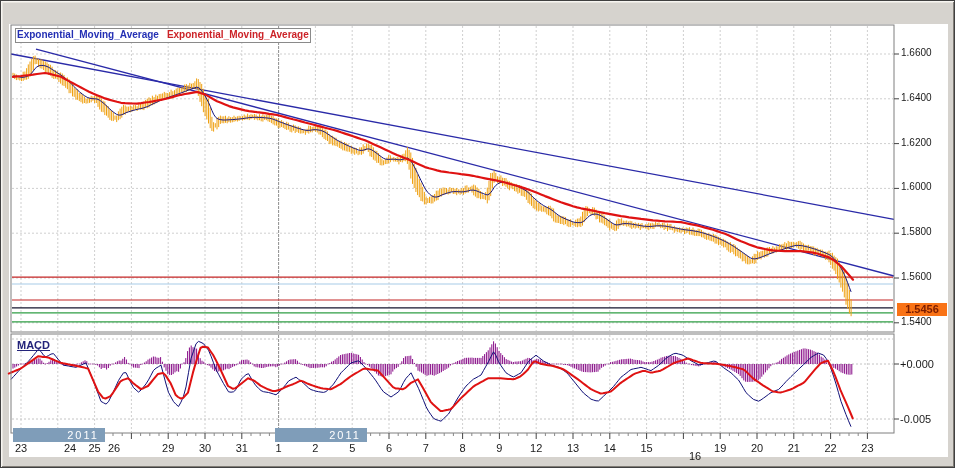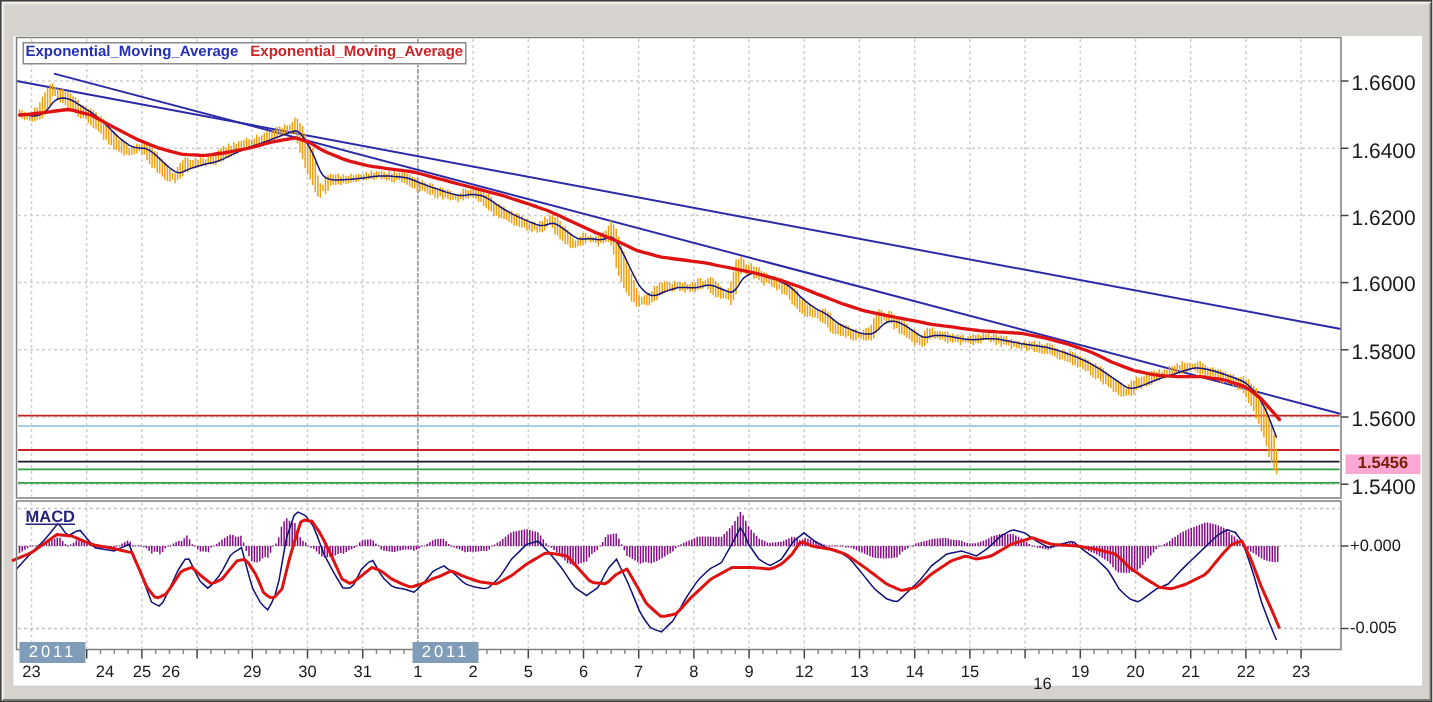--- a/index.html
+++ b/index.html
@@ -27,26 +27,26 @@
     font:bold 11px "DejaVu Sans",sans-serif;line-height:12px;color:#000;}
   .client{position:absolute;left:8px;top:23px;width:939px;height:433px;background:#ffffff;}
   svg.chart{position:absolute;left:0;top:0;}
   .legend{position:absolute;left:14px;top:27px;height:13px;line-height:12px;
     background:#ffffff;border:1px solid #8a8a8a;padding:0 1px;font-size:10px;
     font-weight:bold;white-space:nowrap;}
   .legend .l1{color:#2430b4;margin-right:8px;}
   .legend .l2{color:#cc2328;}
   .macdlab{position:absolute;left:16px;top:338px;font-size:11px;font-weight:bold;color:#23237a;text-decoration:underline;}
   .mlabel{position:absolute;left:899px;font-size:11px;color:#1a1a1a;}
-  .ylab{position:absolute;left:900px;font-size:14px;color:#1a1a1a;}
+  .ylab{position:absolute;left:900px;font-size:10px;color:#1a1a1a;}
   .xlab{position:absolute;top:441px;width:28px;text-align:center;font-size:11px;color:#1a1a1a;}
-  .badge{position:absolute;left:896px;top:302px;width:50px;height:13px;background:#f9a8d4;
+  .badge{position:absolute;left:896px;top:302px;width:50px;height:13px;background:#f97316;
     color:#7c1d00;font-size:11px;font-weight:bold;text-align:center;line-height:13px;}
   .yearbadge{position:absolute;top:427px;width:44px;height:14px;background:#7f9db9;
-    color:#ffffff;font-size:11px;line-height:14px;text-align:center;letter-spacing:2px;}
+    color:#ffffff;font-size:11px;line-height:14px;text-align:center;letter-spacing:2px;padding-left:48px;}
 </style>
 </head>
 <body>
 
 <div class="window">
 
   <div class="client"></div>
 
   <svg class="chart" id="chart-svg" width="955" height="468">
       <line x1="11" y1="53.0" x2="892" y2="53.0" stroke="#cfcfcf" stroke-dasharray="2 2"></line>

